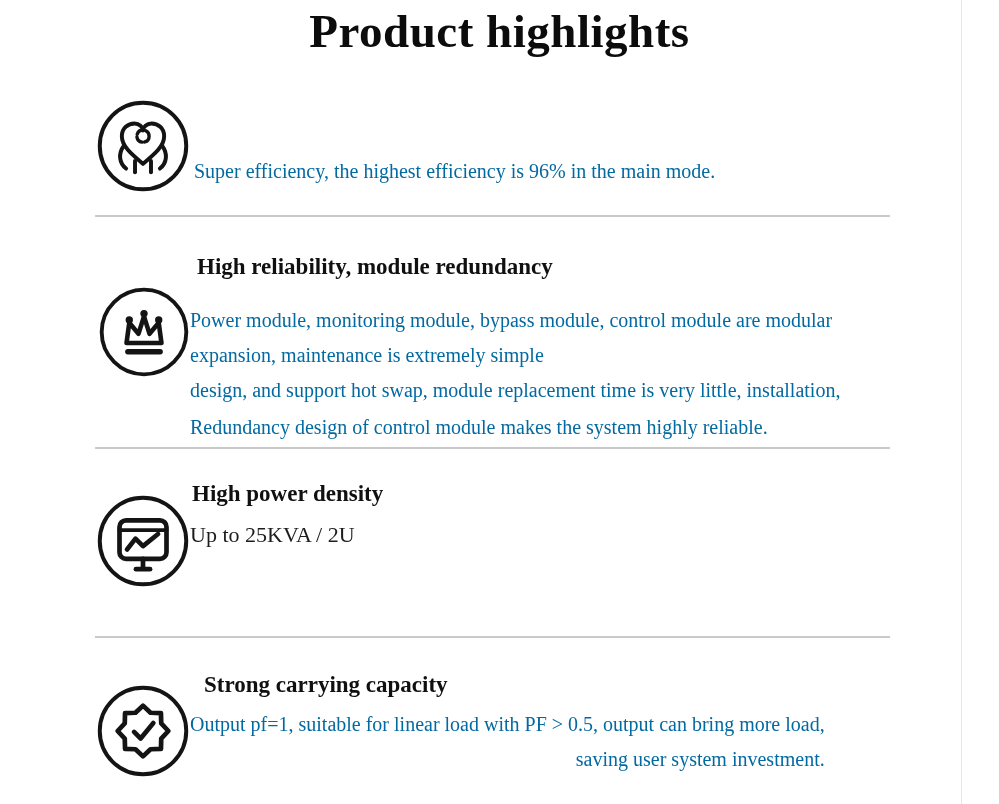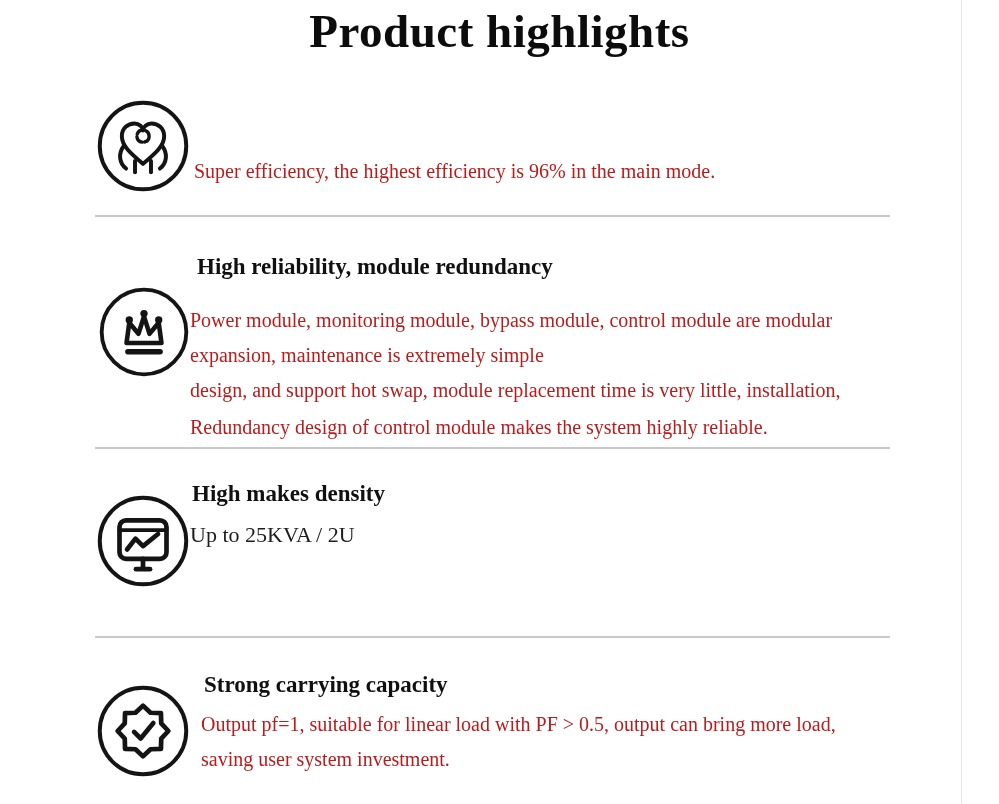--- a/index.html
+++ b/index.html
@@ -18,21 +18,21 @@
     letter-spacing:0.5px;
   }
   .icon{position:absolute;}
   .icon svg{display:block;}
   .heading{
     position:absolute;
     font-size:23px;font-weight:bold;color:#101010;
     white-space:nowrap;
   }
   .body-line, .body-block div{
-    font-size:20px;color:#b91c1c;white-space:nowrap;
+    font-size:20px;color:#0369a1;white-space:nowrap;
   }
   .body-block{position:absolute;line-height:35px;}
   .single-line{position:absolute;white-space:nowrap;}
   .divider{
     position:absolute;left:95px;width:795px;height:2px;
     background:#c9c9c9;
   }
   .vline{
     position:absolute;left:961px;top:0;width:1px;height:804px;
     background:#e6e6e6;
@@ -42,21 +42,21 @@
   #divider-1{top:215px;}
   #s2-heading{left:197px;top:254px;}
   #s2-body{left:190px;top:303px;font-family:Liberation Serif, serif;}
   #s2-body2{left:190px;top:416px;font-size:20px;}
   #divider-2{top:447px;}
   #s3-heading{left:192px;top:481px;}
   #s3-sub{left:190px;top:522px;font-size:22px;}
   #s3-body{left:192px;top:554px;}
   #divider-3{top:636px;}
   #s4-heading{left:204px;top:672px;}
-  #s4-body{left:201px;top:707px;}
+  #s4-body{left:190px;top:707px;text-align:right;}
   #s1-icon{left:96px;top:99px;}
   #s2-icon{left:98px;top:286px;}
   #s3-icon{left:96px;top:494px;}
   #s4-icon{left:96px;top:684px;}
 </style>
 </head>
 <body>
 
 <div class="page">
 
@@ -90,21 +90,21 @@
   </div>
   <div class="body-block" id="s2-body">
     <div>Power module, monitoring module, bypass module, control module are modular</div>
     <div>expansion, maintenance is extremely simple</div>
     <div>design, and support hot swap, module replacement time is very little, installation,</div>
   </div>
   <div class="single-line body-line" id="s2-body2">Redundancy design of control module makes the system highly reliable.</div>
 
   <div class="divider" id="divider-2"></div>
 
-  <div class="heading" id="s3-heading">High makes density</div>
+  <div class="heading" id="s3-heading">High power density</div>
   <div class="icon" id="s3-icon">
     <svg width="94" height="94" viewBox="0 0 100 100" fill="none" stroke="#141414" stroke-width="4.2" stroke-linecap="round" stroke-linejoin="round">
       <circle cx="50" cy="50" r="46"></circle>
       <rect x="25" y="28" width="50" height="41" rx="7" stroke-width="5"></rect>
       <path d="M25,38.5 L75,38.5" stroke-width="4"></path>
       <path d="M33,59 L42,47.5 L50,55.5 L66,42.5" stroke-width="5"></path>
       <path d="M50,69 L50,77" stroke-width="5"></path>
       <path d="M42.5,80 L57.5,80" stroke-width="5"></path>
     </svg>
   </div>

